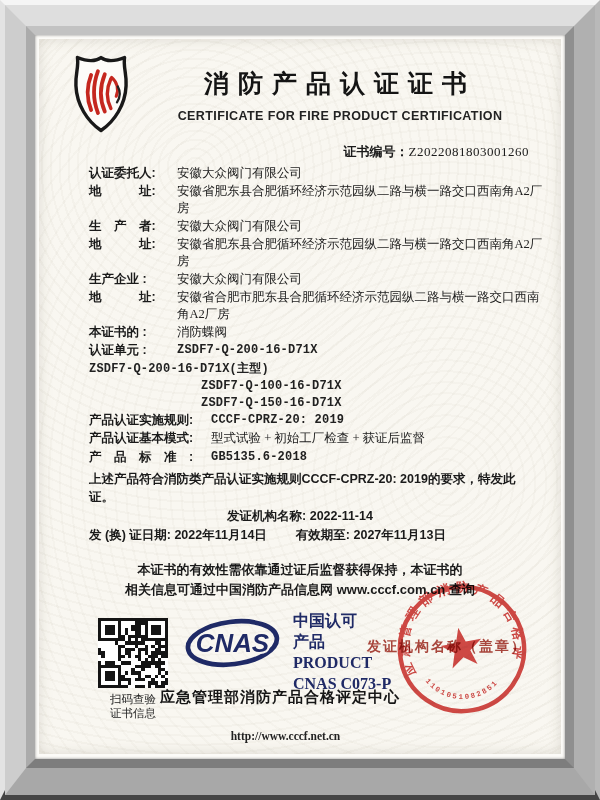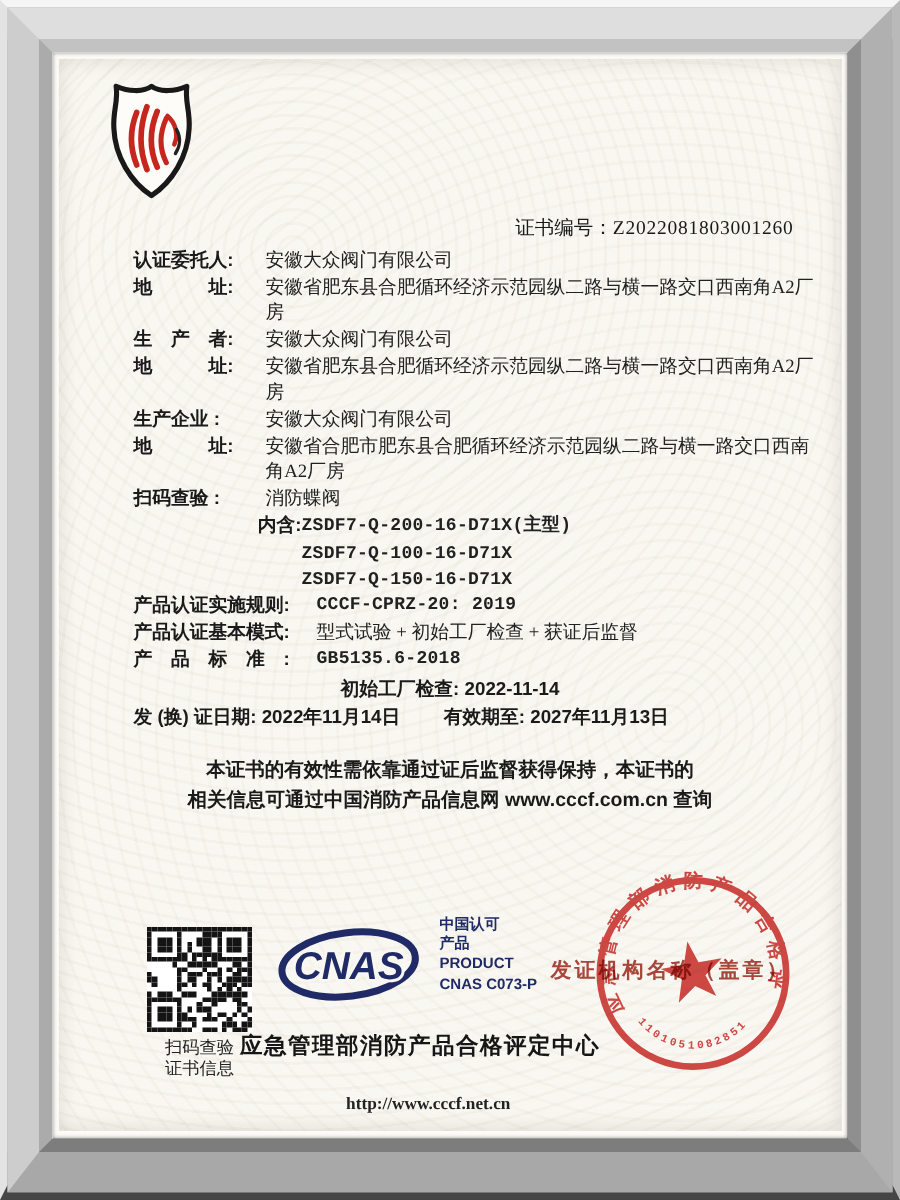--- a/index.html
+++ b/index.html
@@ -26,21 +26,21 @@
     box-shadow:inset 0 0 14px rgba(120,110,90,.22);
     padding:6px 16px;box-sizing:border-box;
   }
   
   .header{display:flex;align-items:flex-start;padding:6px 4px 0 8px;}
   .shield{width:76px;height:86px;flex:0 0 auto;}
   .titles{flex:1;text-align:center;padding-top:16px;}
   .cn-title{font-size:25px;font-weight:700;letter-spacing:9px;color:#141414;}
   .en-title{font-size:12.5px;font-weight:700;letter-spacing:.4px;margin-top:9px;color:#222;}
   .certno{ text-align:right;margin:6px 16px 4px 0;font-size:13px;}
-  .certno .lbl{font-weight:400;}
+  .certno .lbl{font-weight:700;}
   .certno .num{font-family:"Liberation Serif",serif;font-weight:400;letter-spacing:.5px;}
   
   .fields{margin:4px 0 0 34px;font-size:12.5px;line-height:1.38;}
   .row{display:flex;margin-bottom:1px;}
   .lab{flex:0 0 88px;font-weight:700;white-space:pre;}
   .lab.wide{flex-basis:122px;}
   .lab.inner{flex-basis:112px;text-align:right;}
   .val{flex:1;font-family:"Liberation Serif",serif;color:#212121;line-height:1.35;}
   .val.mono{font-family:"Liberation Mono",monospace;font-size:12px;font-weight:700;letter-spacing:.2px;}
   .statement{margin:4px 16px 2px 34px;font-weight:700;font-size:12.5px;line-height:1.45;}
@@ -50,21 +50,21 @@
   .notes{text-align:center;font-weight:700;font-size:13px;line-height:1.55;margin-top:16px;}
   
   .footer{position:absolute;left:16px;right:16px;bottom:8px;height:152px;}
   .qr-block{position:absolute;left:38px;top:24px;width:80px;text-align:center;}
   .qr{display:grid;grid-template-columns:repeat(21,1fr);width:70px;height:70px;margin:0 auto;background:#fff;}
   .qr i{display:block;}
   .qr i.on{background:#141414;}
   .qr-caption{font-size:11.5px;line-height:1.25;margin-top:4px;color:#222;}
   .cnas-block{position:absolute;left:128px;top:16px;display:flex;align-items:flex-start;}
   .cnas-logo{width:102px;height:66px;}
-  .cnas-text{margin-left:8px;font-size:10px;font-weight:700;color:#1f2a66;line-height:1.32;white-space:nowrap;}
+  .cnas-text{margin-left:8px;font-size:16px;font-weight:700;color:#1f2a66;line-height:1.32;white-space:nowrap;font-family:Liberation Serif, serif;}
   .seal{position:absolute;right:14px;top:-14px;width:138px;height:138px;transform:rotate(-10deg);
         opacity:.92;mix-blend-mode:multiply;z-index:4;}
   .seal-overlay{position:absolute;right:18px;top:44px;z-index:3;white-space:nowrap;
         color:#a8463c;font-family:"Liberation Serif",serif;font-weight:700;font-size:14px;letter-spacing:2px;}
   .org-name{position:absolute;left:0;right:40px;top:94px;text-align:center;
         font-weight:700;font-size:15px;letter-spacing:1px;color:#161616;}
   .org-addr{position:absolute;left:0;right:40px;top:118px;text-align:center;
         font-family:"Liberation Serif",serif;font-weight:700;font-size:11.5px;color:#222;}
   .org-addr .post{margin-left:28px;}
   .org-web{position:absolute;left:11px;right:40px;top:136px;text-align:center;
@@ -83,20 +83,24 @@
   <div class="header">
     <svg class="shield" viewBox="0 0 100 110">
       <path d="M50,7 C58,13 71,11 81,7 C79,20 84,28 83,44 C82,69 68,91 50,103 C32,91 18,69 17,44 C16,28 21,20 19,7 C29,11 42,13 50,7 Z" fill="#fdfcf9" stroke="#191919" stroke-width="4.5" stroke-linejoin="round"></path>
       <path d="M37,30 C31,45 31,61 37,76" fill="none" stroke="#c5271f" stroke-width="5" stroke-linecap="round"></path>
       <path d="M46,25 C39,44 39,62 46,80" fill="none" stroke="#c5271f" stroke-width="5" stroke-linecap="round"></path>
       <path d="M55,29 C48,46 48,62 55,78" fill="none" stroke="#c5271f" stroke-width="5" stroke-linecap="round"></path>
       <path d="M63,35 C57,48 57,62 63,74" fill="none" stroke="#c5271f" stroke-width="4.5" stroke-linecap="round"></path>
       <path d="M64,33 C71,39 74,49 70,58" fill="none" stroke="#c5271f" stroke-width="4" stroke-linecap="round"></path>
       <path d="M72,45 C76,52 75,60 71,66" fill="none" stroke="#222222" stroke-width="3" stroke-linecap="round"></path>
     </svg>
+    <div class="titles">
+      <div class="cn-title">消防产品认证证书</div>
+      <div class="en-title">CERTIFICATE FOR FIRE PRODUCT CERTIFICATION</div>
+    </div>
   </div>
 
   <div class="certno">
     <span class="lbl">证书编号：</span><span class="num">Z2022081803001260</span>
   </div>
 
   <div class="fields">
     <div class="row">
       <span class="lab">认证委托人:</span>
       <span class="val">安徽大众阀门有限公司</span>
@@ -121,27 +125,30 @@
       <span class="lab">生产企业 :</span>
       <span class="val">安徽大众阀门有限公司</span>
     </div>
 
     <div class="row">
       <span class="lab">地　　　址:</span>
       <span class="val">安徽省合肥市肥东县合肥循环经济示范园纵二路与横一路交口西南角A2厂房</span>
     </div>
 
     <div class="row">
-      <span class="lab">扫码查验 :</span>
+      <span class="lab">本证书的 :</span>
       <span class="val">消防蝶阀</span>
     </div>
 
-
-    <div class="row">
-      <span class="lab inner">内含:</span>
+    <div class="row">
+      <span class="lab">认证单元 :</span>
+      <span class="val mono">ZSDF7-Q-200-16-D71X</span>
+    </div>
+
+    <div class="row">
       <span class="val mono">ZSDF7-Q-200-16-D71X(主型)</span>
     </div>
 
 
     <div class="row">
       <span class="lab inner"></span>
       <span class="val mono">ZSDF7-Q-100-16-D71X</span>
     </div>
 
     <div class="row">
@@ -158,23 +165,24 @@
       <span class="lab wide">产品认证基本模式:</span>
       <span class="val">型式试验 + 初始工厂检查 + 获证后监督</span>
     </div>
 
     <div class="row">
       <span class="lab wide">产　品　标　准　:</span>
       <span class="val mono">GB5135.6-2018</span>
     </div>
   </div>
 
+  <div class="statement">上述产品符合消防类产品认证实施规则CCCF-CPRZ-20: 2019的要求，特发此证。</div>
 
   <div class="first-issue">
-    <span>初始工厂检查:</span>
+    <span>发证机构名称:</span>
     <span>2022-11-14</span>
   </div>
 
   <div class="issue-line">
     <span>发 (换) 证日期:</span>
     <span>2022年11月14日</span>
     <span class="gap"></span>
     <span>有效期至:</span>
     <span>2027年11月13日</span>
   </div>

